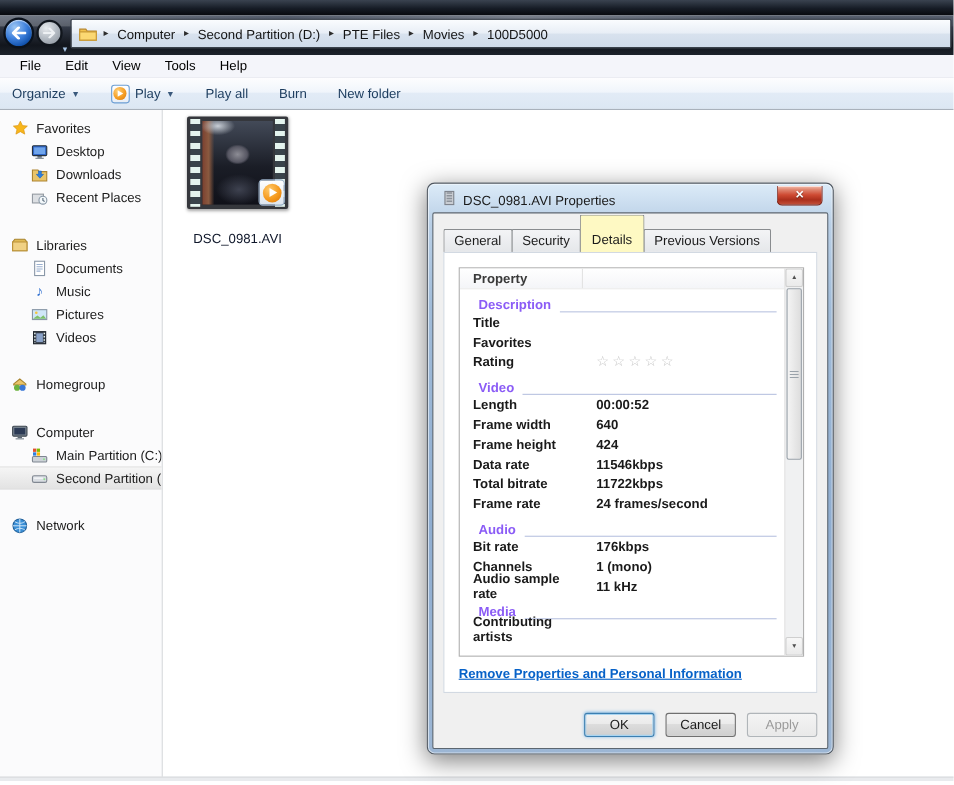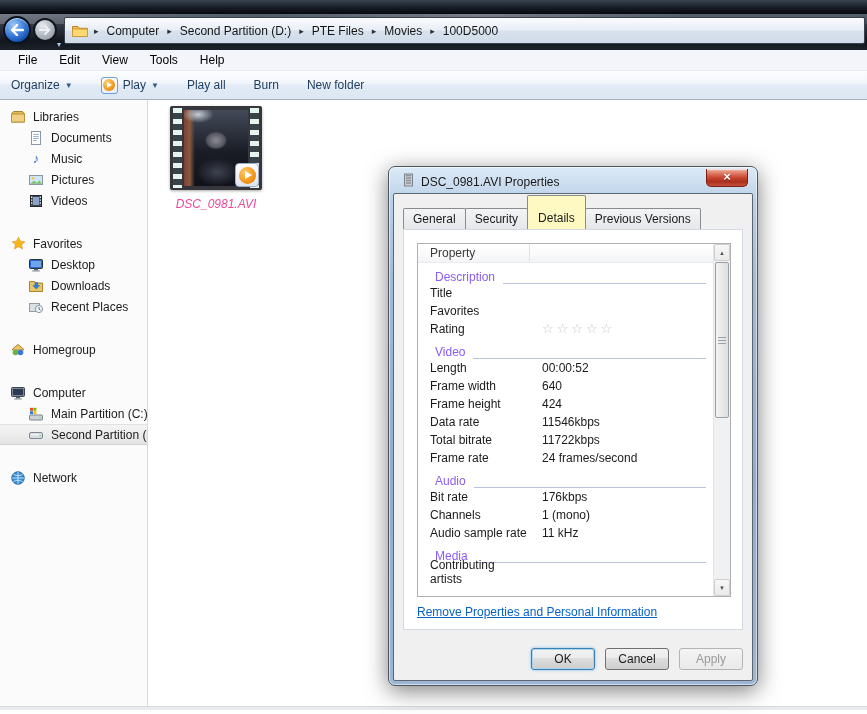--- a/index.html
+++ b/index.html
@@ -69,40 +69,40 @@
       radial-gradient(ellipse 16px 13px at 50% 40%, #8d8d95 0%, #565662 55%, rgba(0,0,0,0) 70%),
       radial-gradient(ellipse 30px 20px at 52% 82%, #3e4250 0%, rgba(0,0,0,0) 70%),
       radial-gradient(ellipse 26px 14px at 22% 6%, #c8ced6 0%, rgba(200,206,214,0) 60%),
       linear-gradient(90deg,#7c4130 0%,#8a5a40 9%,rgba(0,0,0,0) 17%),
       linear-gradient(180deg,#434a58 0%,#1a1d26 55%,#101119 100%); }
   .play-ov { position:absolute; right:3px; bottom:3px; width:24px; height:24px; border:1px solid #9ab0c8; border-radius:4px;
     background:linear-gradient(#feffff,#dde5ee); display:grid; place-items:center; }
   .play-ov .pc { width:17px; height:17px; border-radius:50%;
     background:radial-gradient(circle at 35% 30%,#ffc96a,#f59a1e 55%,#d97509); display:grid; place-items:center; }
   .play-ov .pt { width:0; height:0; border-left:7px solid #fff; border-top:4px solid transparent; border-bottom:4px solid transparent; margin-left:2px; }
-  .file-label { margin-top:7px; color:#ec4899;font-style:italic; }
+  .file-label { margin-top:20px; color:#0f172a; }
 
   
   .dialog { position:absolute; left:388px; top:166px; width:370px; height:520px; border-radius:7px;
     border:1px solid #4e565f;
     background:linear-gradient(180deg,#dcebf8 0%,#b9cfe6 7%,#a0bbd8 22%,#8fadd0 60%,#9cb6d4 100%);
     box-shadow:0 5px 22px rgba(0,0,0,.5), inset 0 0 0 1px rgba(255,255,255,.55); z-index:10; }
   .dlg-title { position:absolute; left:13px; top:6px; display:flex; align-items:center; gap:6px; color:#1a1a1a; }
   .dlg-close { position:absolute; right:9px; top:2px; width:42px; height:18px; border-radius:0 0 5px 5px;
     border:1px solid #7c2013; border-top:none; color:#fff; font-weight:bold; font-size:13px; line-height:15px; text-align:center;
     background:linear-gradient(180deg,#f6c0b0 0%,#e08a75 18%,#ce4a33 48%,#ab2f1c 75%,#c2503a 100%);
     box-shadow:inset 0 1px 0 rgba(255,255,255,.55); text-shadow:0 1px 1px rgba(0,0,0,.5); cursor:default; }
   .dlg-client { position:absolute; left:4px; right:4px; top:26px; bottom:4px; background:#f0f0f0;
     border:1px solid #5c6670; border-radius:2px; }
 
   .tabs { position:absolute; left:9px; top:14px; height:21px; display:flex; align-items:flex-end; z-index:2;text-align:center; }
   .tab { padding:3px 9px 3px; border:1px solid #898c8f; border-bottom:none; margin-right:-1px;
     background:linear-gradient(#f3f4f6,#e5e7ea); border-radius:2px 2px 0 0; color:#1b1b1b; cursor:default; }
   .tab.active { background:#fef9c3; padding:15px 10px 4px; position:relative; z-index:3; }
-  .tab-page { position:absolute; left:9px; right:9px; top:35px; bottom:50px; background:#fff; border:1px solid #d2d9e2; }
+  .tab-page { position:absolute; left:9px; right:9px; top:35px; bottom:50px; background:#fff; border:1px solid #d2d9e2;font-weight:bold; }
 
   .dlist { position:absolute; left:13px; right:11px; top:13px; height:354px; background:#fff; border:1px solid #b0b0b0; overflow:hidden; }
   .list-header { position:absolute; left:0; top:0; right:17px; height:19px; display:flex;
     background:linear-gradient(#ffffff,#f4f5f8); border-bottom:1px solid #ebebeb; color:#3a3a3a; }
   .lh-col { display:flex; align-items:center; padding-left:12px; border-right:1px solid #e3e3e3; height:100%; }
   .lh-prop { width:112px; } .lh-val { width:173px; }
   .list-body { position:absolute; left:0; top:19px; right:17px; bottom:0; }
   .sec-row { height:21px; display:flex; align-items:flex-end; padding-left:17px; color:#8b5cf6; }
   .sec-line { flex:1; height:1px; background:#b9c3e0; margin:0 7px 0 8px; }
   .d-row { height:18px; display:flex; align-items:center; }
@@ -203,66 +203,20 @@
         </span>
       </span>
     </div>
 
   <div class="main">
     <div class="sidebar">
       <div class="tree" id="tree">
           <div class="tree-group">
             <div class="tree-row">
               <span class="tree-ico">
-                <svg width="16" height="16" viewBox="0 0 16 16">
-                  <path d="M1.5 5l2-2.5h9L14.5 5v8h-13z" fill="#e0ba55" stroke="#a8842e"></path>
-                  <path d="M1.5 5h13v8h-13z" fill="#f0d184" stroke="#bb9238"></path>
-                </svg>
-              </span>
-              <span>Libraries</span>
-            </div>
-            <div class="tree-row child">
-              <span class="tree-ico">
-                <svg width="16" height="16" viewBox="0 0 16 16">
-                  <rect x="3.5" y="1.5" width="9" height="13" fill="#fff" stroke="#8a98a8"></rect>
-                  <path d="M5.2 4.5h5.6M5.2 6.5h5.6M5.2 8.5h5.6M5.2 10.5h3.6" stroke="#9ab0d0"></path>
-                </svg>
-              </span>
-              <span>Documents</span>
-            </div>
-            <div class="tree-row child">
-              <span class="tree-ico">
-                <span class="g" style="color:#2f6fd0">♪</span>
-              </span>
-              <span>Music</span>
-            </div>
-            <div class="tree-row child">
-              <span class="tree-ico">
-                <svg width="16" height="16" viewBox="0 0 16 16">
-                  <rect x="1.5" y="3.5" width="13" height="9" fill="#cfe6f8" stroke="#8795a5"></rect>
-                  <circle cx="5" cy="6.3" r="1.2" fill="#f5c33a"></circle>
-                  <path d="M2 11.8l4-3 2.8 2 2.6-2.2 2.6 3.2z" fill="#7ec06a"></path>
-                </svg>
-              </span>
-              <span>Pictures</span>
-            </div>
-            <div class="tree-row child">
-              <span class="tree-ico">
-                <svg width="16" height="16" viewBox="0 0 16 16">
-                  <rect x="2.5" y="2.5" width="11" height="11" fill="#3a424e" stroke="#20262e"></rect>
-                  <rect x="5" y="4" width="6" height="8" fill="#8aa2c8"></rect>
-                  <path d="M3.7 3.5v9M12.3 3.5v9" stroke="#e8f4f0" stroke-width="1.3" stroke-dasharray="1.4 1.5"></path>
-                </svg>
-              </span>
-              <span>Videos</span>
-            </div>
-          </div>
-          <div class="tree-group">
-            <div class="tree-row">
-              <span class="tree-ico">
                 <svg width="15" height="15" viewBox="0 0 16 16">
                   <path d="M8 1.2l2.1 4.3 4.7.5-3.5 3.2 1 4.6L8 11.4l-4.3 2.4 1-4.6L1.2 6l4.7-.5z" fill="#f7b61c" stroke="#d89010" stroke-width=".6"></path>
                 </svg>
               </span>
               <span>Favorites</span>
             </div>
             <div class="tree-row child">
               <span class="tree-ico">
                 <svg width="16" height="16" viewBox="0 0 16 16">
                   <rect x="1.5" y="2.5" width="13" height="9" rx="1" fill="#2f66c8" stroke="#25313d"></rect>
@@ -284,20 +238,66 @@
             </div>
             <div class="tree-row child">
               <span class="tree-ico">
                 <svg width="16" height="16" viewBox="0 0 16 16">
                   <rect x="1.5" y="4.5" width="10" height="8" fill="#dcdfe3" stroke="#949aa2"></rect>
                   <circle cx="11" cy="10" r="3.6" fill="#f2f7fa" stroke="#8897a6"></circle>
                   <path d="M11 8v2.2l1.6.9" stroke="#5a6b7c" fill="none"></path>
                 </svg>
               </span>
               <span>Recent Places</span>
+            </div>
+          </div>
+          <div class="tree-group">
+            <div class="tree-row">
+              <span class="tree-ico">
+                <svg width="16" height="16" viewBox="0 0 16 16">
+                  <path d="M1.5 5l2-2.5h9L14.5 5v8h-13z" fill="#e0ba55" stroke="#a8842e"></path>
+                  <path d="M1.5 5h13v8h-13z" fill="#f0d184" stroke="#bb9238"></path>
+                </svg>
+              </span>
+              <span>Libraries</span>
+            </div>
+            <div class="tree-row child">
+              <span class="tree-ico">
+                <svg width="16" height="16" viewBox="0 0 16 16">
+                  <rect x="3.5" y="1.5" width="9" height="13" fill="#fff" stroke="#8a98a8"></rect>
+                  <path d="M5.2 4.5h5.6M5.2 6.5h5.6M5.2 8.5h5.6M5.2 10.5h3.6" stroke="#9ab0d0"></path>
+                </svg>
+              </span>
+              <span>Documents</span>
+            </div>
+            <div class="tree-row child">
+              <span class="tree-ico">
+                <span class="g" style="color:#2f6fd0">♪</span>
+              </span>
+              <span>Music</span>
+            </div>
+            <div class="tree-row child">
+              <span class="tree-ico">
+                <svg width="16" height="16" viewBox="0 0 16 16">
+                  <rect x="1.5" y="3.5" width="13" height="9" fill="#cfe6f8" stroke="#8795a5"></rect>
+                  <circle cx="5" cy="6.3" r="1.2" fill="#f5c33a"></circle>
+                  <path d="M2 11.8l4-3 2.8 2 2.6-2.2 2.6 3.2z" fill="#7ec06a"></path>
+                </svg>
+              </span>
+              <span>Pictures</span>
+            </div>
+            <div class="tree-row child">
+              <span class="tree-ico">
+                <svg width="16" height="16" viewBox="0 0 16 16">
+                  <rect x="2.5" y="2.5" width="11" height="11" fill="#3a424e" stroke="#20262e"></rect>
+                  <rect x="5" y="4" width="6" height="8" fill="#8aa2c8"></rect>
+                  <path d="M3.7 3.5v9M12.3 3.5v9" stroke="#e8f4f0" stroke-width="1.3" stroke-dasharray="1.4 1.5"></path>
+                </svg>
+              </span>
+              <span>Videos</span>
             </div>
           </div>
           <div class="tree-group">
             <div class="tree-row">
               <span class="tree-ico">
                 <svg width="16" height="16" viewBox="0 0 16 16">
                   <path d="M2.5 7L8 2.5 13.5 7v1h-11z" fill="#e9c469" stroke="#a8842e"></path>
                   <circle cx="5.5" cy="10.5" r="2.8" fill="#6db33f"></circle>
                   <circle cx="10.5" cy="10.5" r="2.8" fill="#3a77d6"></circle>
                 </svg>

